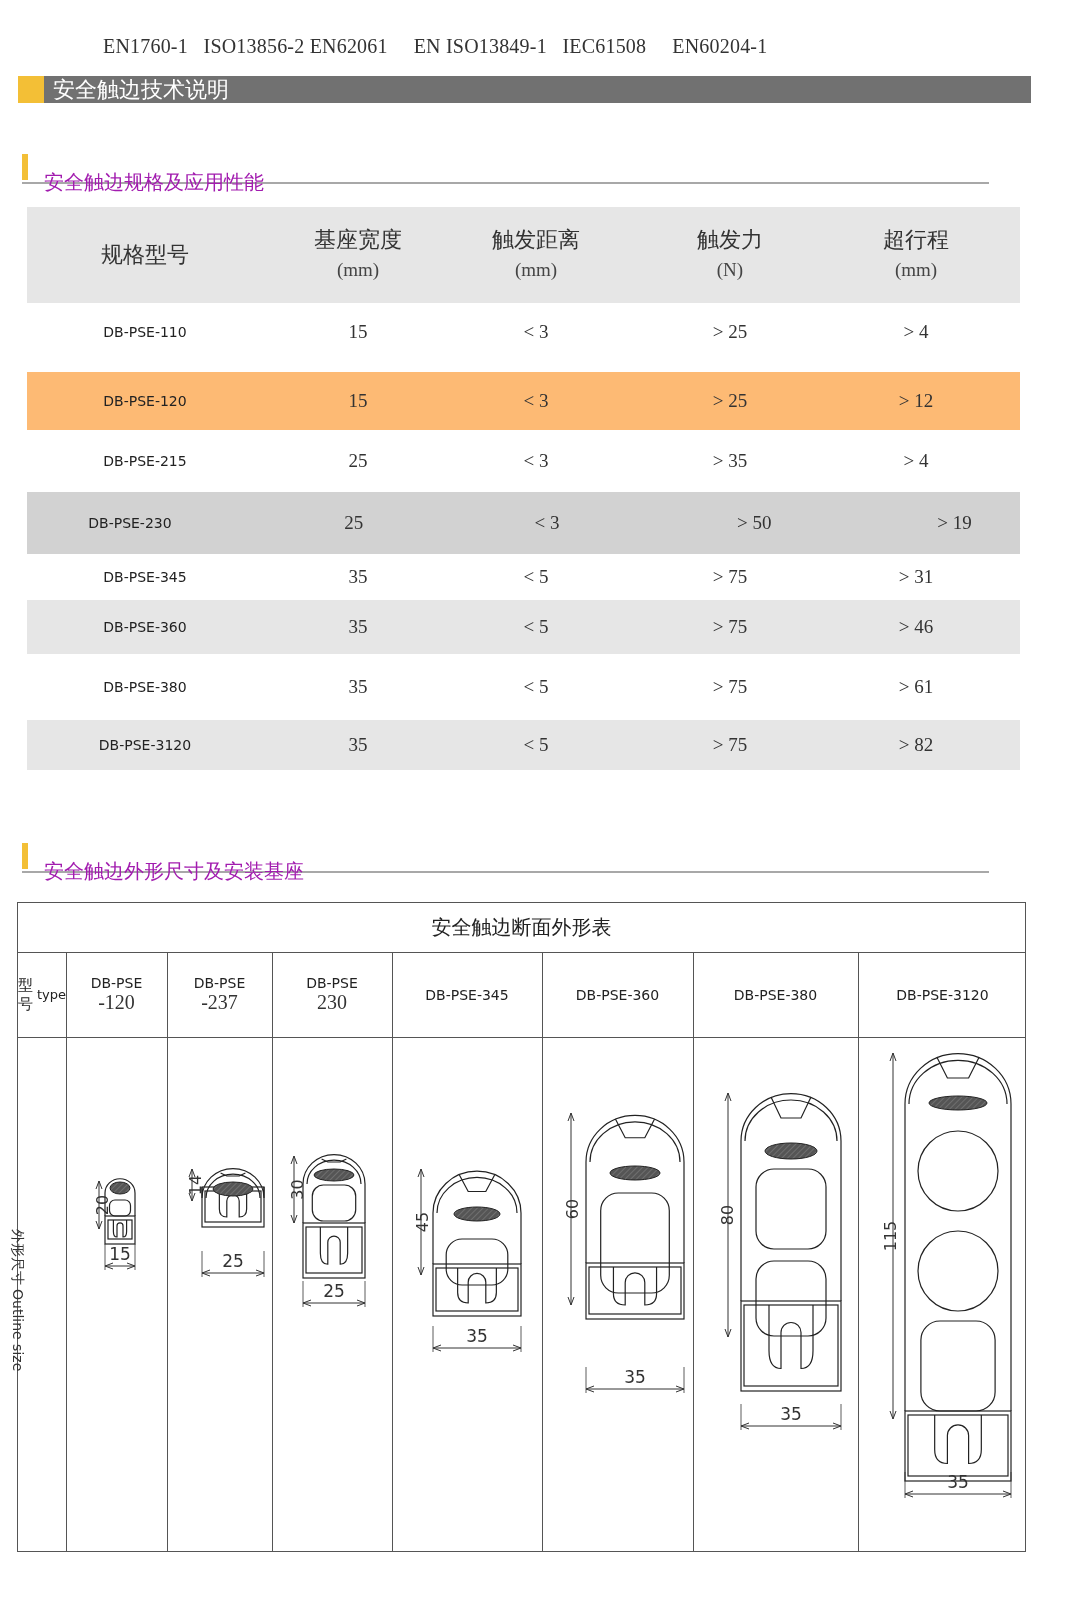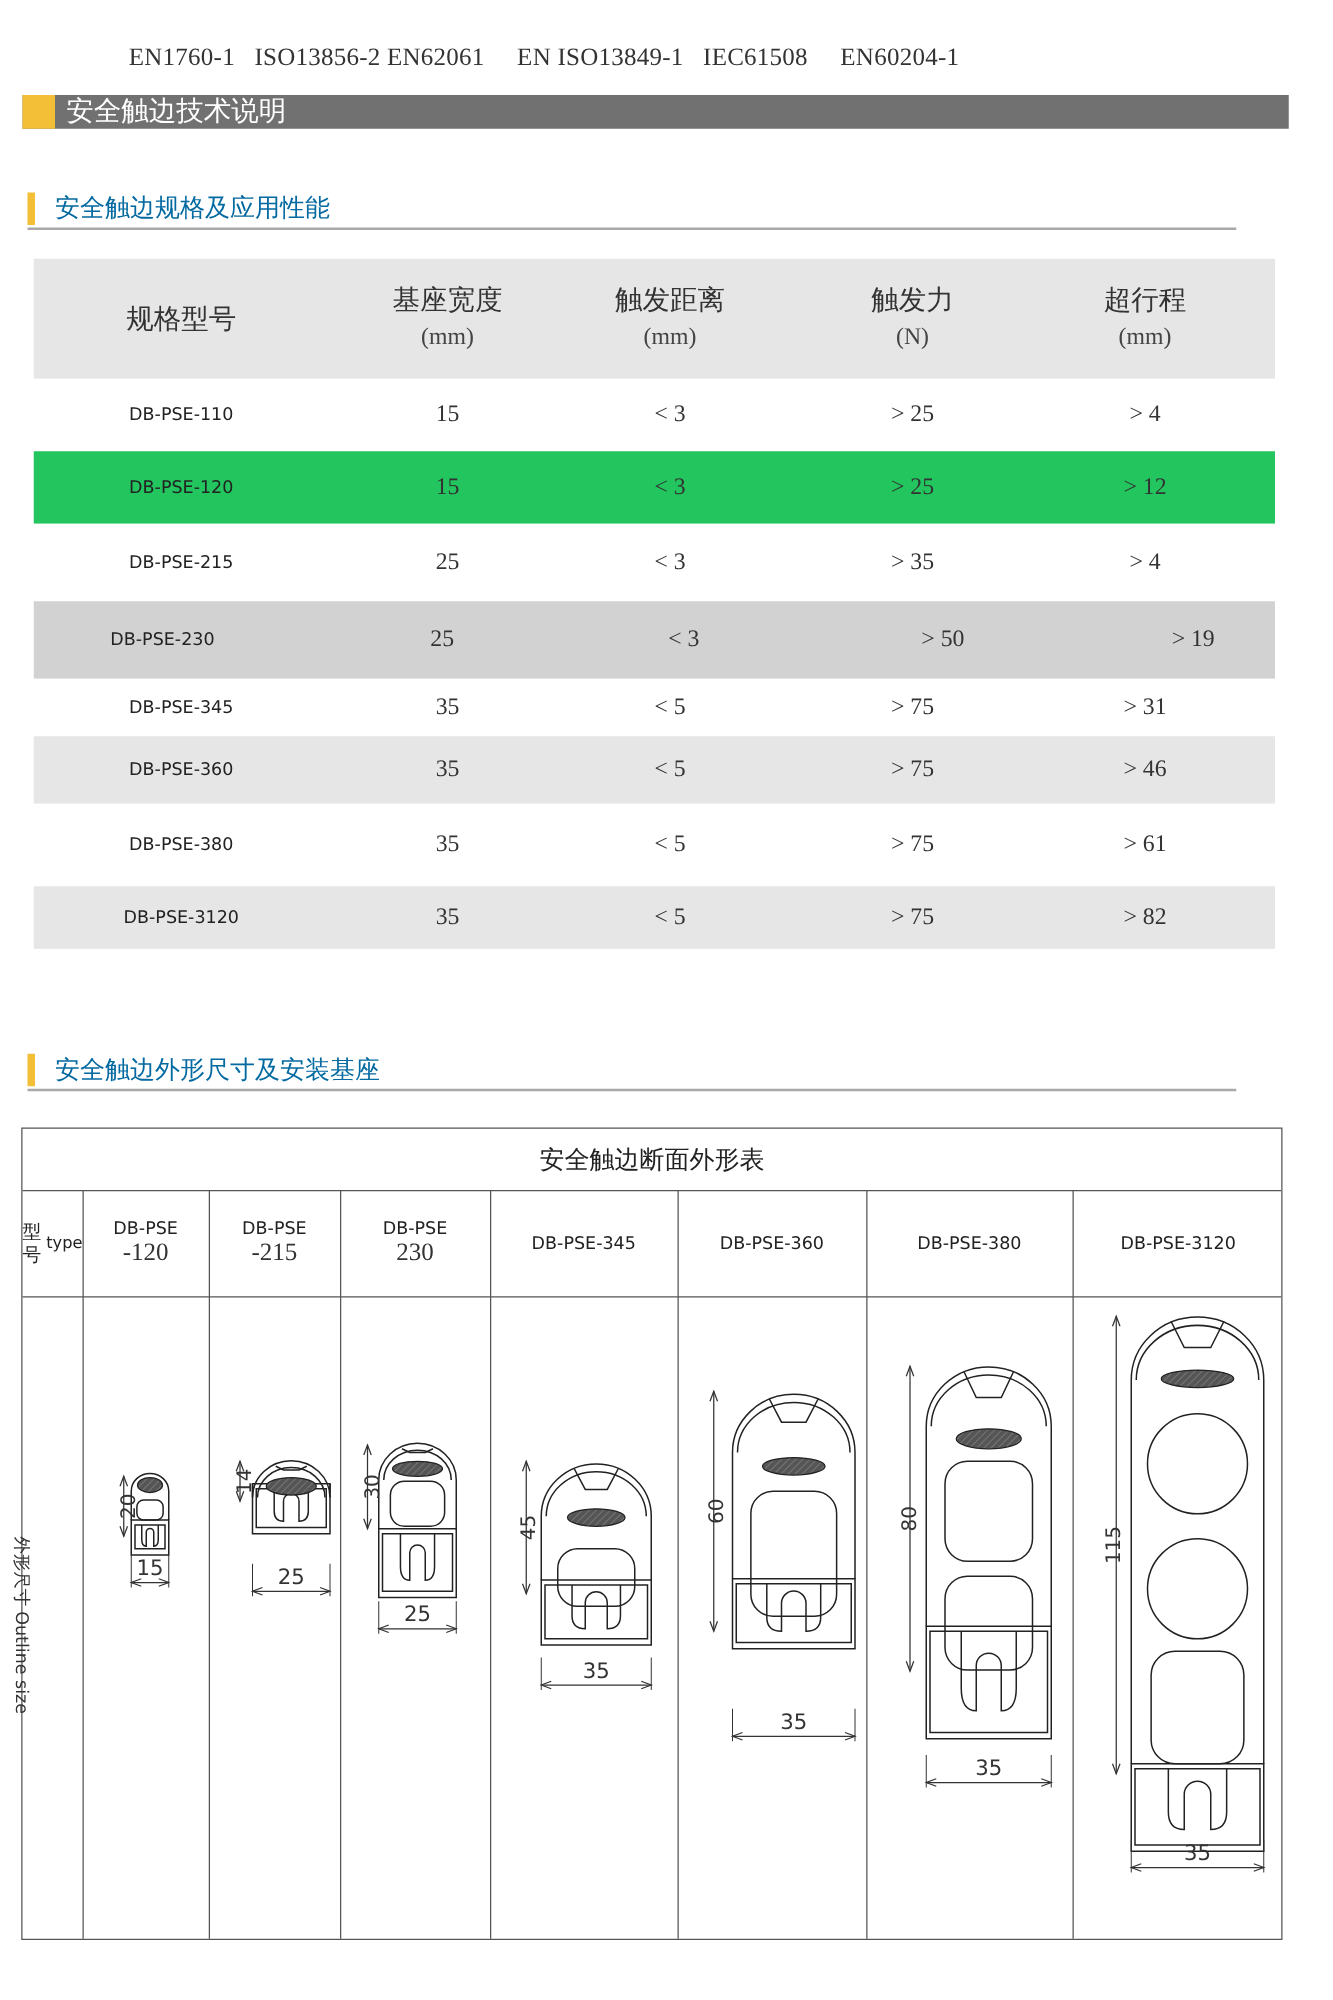--- a/index.html
+++ b/index.html
@@ -9,21 +9,21 @@
 
   .standards { position:absolute; top:30px; left:103px; height:32px; display:flex; align-items:center; font-size:20px; color:#333; white-space:pre; letter-spacing:0.2px; }
   .standards span { margin-right:0; }
 
   .banner { position:absolute; top:76px; left:18px; width:1013px; height:27px; background:#717171; }
   .banner .accent { position:absolute; left:0; top:0; width:26px; height:27px; background:#f3bf36; }
   .banner .title { position:absolute; left:35px; top:0; height:27px; line-height:27px; color:#fff; font-size:22px; }
 
   .sec-head { position:absolute; left:22px; width:967px; height:30px; border-bottom:2px solid #a8a8a8; }
   .sec-head .bar { position:absolute; left:0; top:2px; width:6px; height:26px; background:#f3bf36; }
-  .sec-head .title { position:absolute; left:22px; top:0; height:30px; line-height:28px; font-size:20px; color:#0369a1; }
+  .sec-head .title { position:absolute; left:22px; top:16px; height:30px; line-height:28px; font-size:20px; color:#a21caf; }
 
   .spec { position:absolute; top:207px; left:27px; width:993px; }
   .spec .row { display:flex; align-items:center; width:993px; }
   .spec .cell { text-align:center; }
   .spec .c0 { width:236px; }
   .spec .c1 { width:190px; }
   .spec .c2 { width:166px; }
   .spec .c3 { width:222px; }
   .spec .c4 { width:150px; }
   .spec .hdr { height:96px; background:#e6e6e6; }
@@ -77,21 +77,21 @@
     <div class="cell c4 serif"><span>超行程</span><span class="unit">(mm)</span></div>
   </div>
   <div id="spec-rows">
       <div class="row" style="height: 58px; background: rgb(255, 255, 255);">
         <div class="cell c0 model sans">DB-PSE-110</div>
         <div class="cell c1 val serif">15</div>
         <div class="cell c2 val serif">&lt; 3</div>
         <div class="cell c3 val serif">&gt; 25</div>
         <div class="cell c4 val serif">&gt; 4</div>
       </div>
-      <div class="row" style="height: 58px; background: #22c55e;">
+      <div class="row" style="height: 58px; background: #fdba74; margin-top: 11px;">
         <div class="cell c0 model sans">DB-PSE-120</div>
         <div class="cell c1 val serif">15</div>
         <div class="cell c2 val serif">&lt; 3</div>
         <div class="cell c3 val serif">&gt; 25</div>
         <div class="cell c4 val serif">&gt; 12</div>
       </div>
       <div class="row" style="height: 62px; background: rgb(255, 255, 255);">
         <div class="cell c0 model sans">DB-PSE-215</div>
         <div class="cell c1 val serif">25</div>
         <div class="cell c2 val serif">&lt; 3</div>
@@ -156,21 +156,21 @@
 
   <div id="shape-cols">
       <div class="col" style="left: 48px;"></div>
       <div class="modelcell" style="left: 48px; width: 101px;">
         <span class="mtop sans">DB-PSE</span>
         <span class="mbot serif">-120</span>
       </div>
       <div class="col" style="left: 149px;"></div>
       <div class="modelcell" style="left: 149px; width: 105px;">
         <span class="mtop sans">DB-PSE</span>
-        <span class="mbot serif">-215</span>
+        <span class="mbot serif">-237</span>
       </div>
       <div class="col" style="left: 254px;"></div>
       <div class="modelcell" style="left: 254px; width: 120px;">
         <span class="mtop sans">DB-PSE</span>
         <span class="mbot serif">230</span>
       </div>
       <div class="col" style="left: 374px;"></div>
       <div class="modelcell" style="left: 374px; width: 150px;">
         <span class="mtop sans">DB-PSE-345</span>
         <span class="mbot serif"></span>

